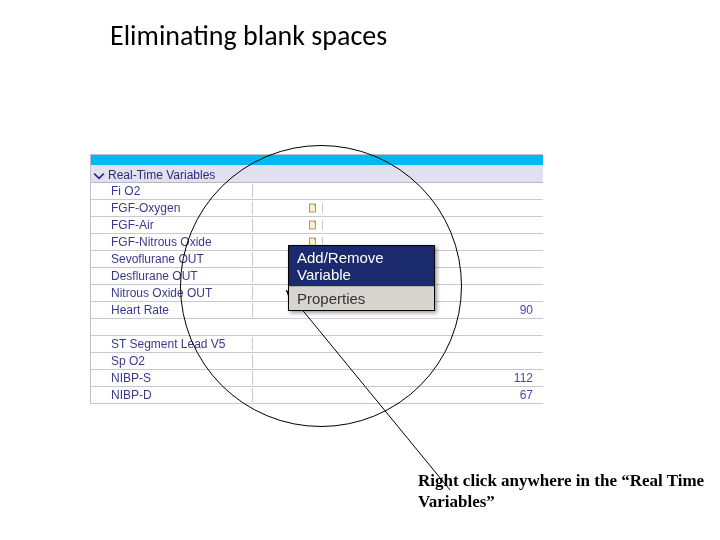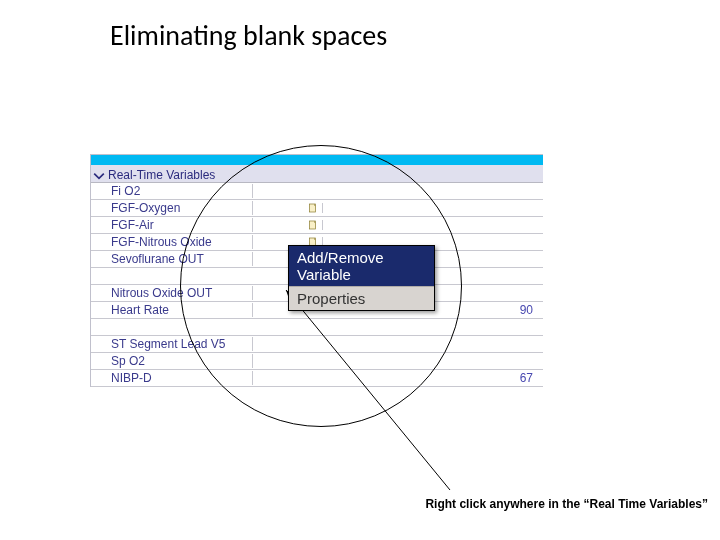--- a/index.html
+++ b/index.html
@@ -12,21 +12,21 @@
   .label-cell{flex:0 0 162px;padding-left:20px;display:flex;align-items:center;border-right:1px solid #c8c8d0;box-sizing:border-box;white-space:nowrap}
   .narrow1{flex:0 0 70px;border-right:1px solid #c8c8d0;display:flex;align-items:center;justify-content:flex-end;padding-right:4px;box-sizing:border-box}
   .narrow2{flex:0 0 70px;border-right:1px solid #c8c8d0;display:flex;align-items:center;justify-content:flex-end;padding-right:4px;box-sizing:border-box}
   .val-cell{flex:1;display:flex;align-items:center;justify-content:flex-end;padding-right:10px;color:#4848b0}
   .doc-icon{width:10px;height:10px}
   .ctx-menu{position:absolute;left:288px;top:245px;width:145px;background:#d8d4d0;border:1px solid #000;box-shadow:2px 2px 4px rgba(0,0,0,.4);font-family:Tahoma,sans-serif;font-size:15px;z-index:30}
   .ctx-item{padding:3px 8px;border-bottom:1px solid #b0aca8}
   .ctx-item.hl{background:#1a2a6c;color:#fff}
   .ctx-item:last-child{border-bottom:none;color:#333}
   .circle-anno{position:absolute;left:180px;top:145px;width:280px;height:280px;border:1px solid #000;border-radius:50%;pointer-events:none;z-index:5}
-  .caption{position:absolute;right:12px;bottom:28px;font-family:Liberation Sans, sans-serif;font-size:12px;font-weight:700;color:#000;max-width:290px;line-height:1.25}
+  .caption{position:absolute;right:12px;bottom:28px;font-family:Liberation Serif, serif;font-size:17px;font-weight:700;color:#000;max-width:290px;line-height:1.25}
   svg.arrow{position:absolute;z-index:20;pointer-events:none}
 </style>
 </head>
 <body>
 
 <div class="slide-title">Eliminating blank spaces</div>
 
 <div class="panel">
   <div class="titlebar"></div>
   <div class="section-hdr">
@@ -75,20 +75,21 @@
         <div class="narrow2"></div>
         <div class="val-cell"></div>
       </div>
       <div class="row">
         <div class="label-cell">Sevoflurane OUT</div>
         <div class="narrow1"></div>
         <div class="narrow2"></div>
         <div class="val-cell"></div>
       </div>
       <div class="row">
+        <div class="label-cell">Desflurane OUT</div>
         <div class="narrow1"></div>
         <div class="narrow2"></div>
         <div class="val-cell"></div>
       </div>
       <div class="row">
         <div class="label-cell">Nitrous Oxide OUT</div>
         <div class="narrow1"></div>
         <div class="narrow2"></div>
         <div class="val-cell"></div>
       </div>
@@ -108,20 +109,26 @@
         <div class="narrow1"></div>
         <div class="narrow2"></div>
         <div class="val-cell"></div>
       </div>
       <div class="row">
         <div class="label-cell">Sp O2</div>
         <div class="narrow1"></div>
         <div class="narrow2"></div>
       </div>
       <div class="row">
+        <div class="label-cell">NIBP-S</div>
+        <div class="narrow1"></div>
+        <div class="narrow2"></div>
+        <div class="val-cell">112</div>
+      </div>
+      <div class="row">
         <div class="label-cell">NIBP-D</div>
         <div class="narrow1"></div>
         <div class="narrow2"></div>
         <div class="val-cell">67</div>
       </div>
     </div>
 </div>
 
 <div class="circle-anno"></div>
 

